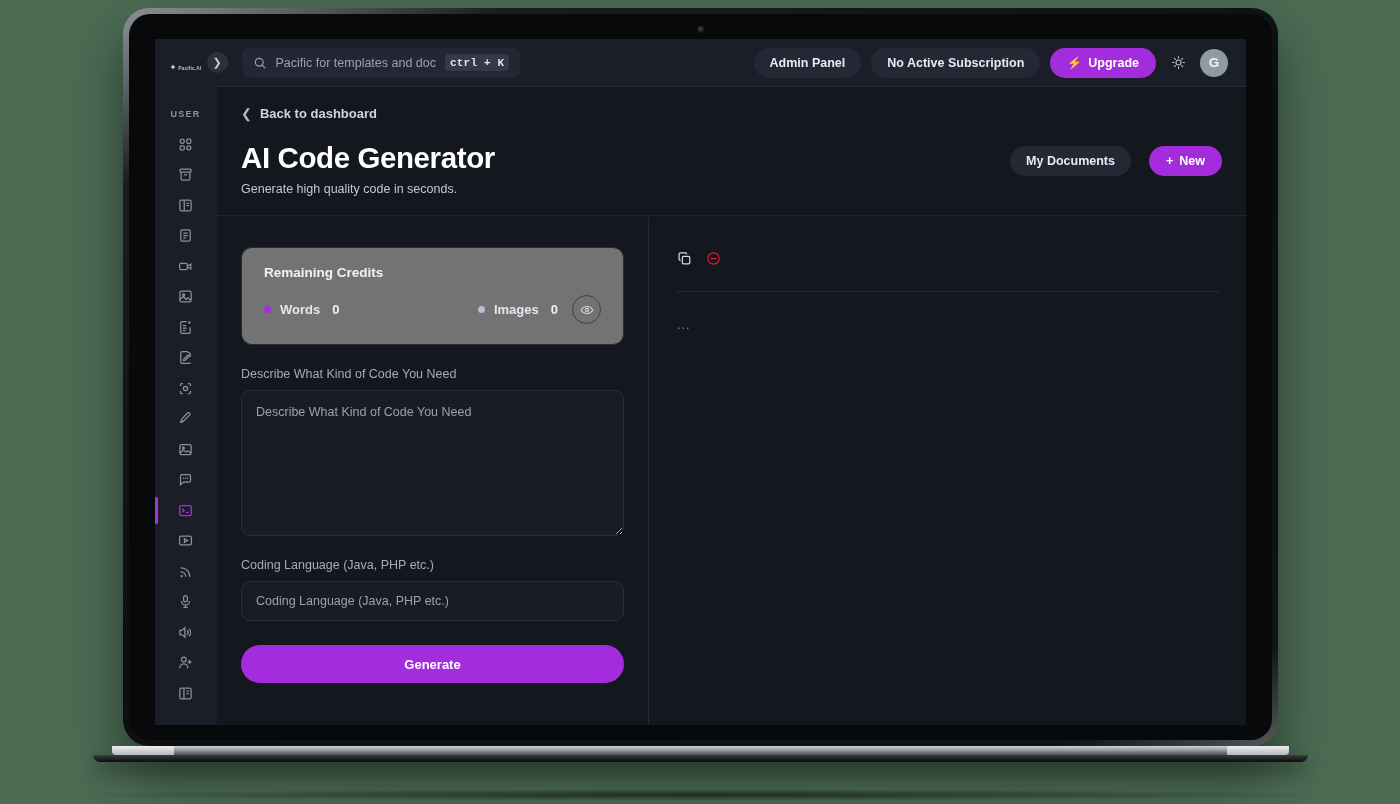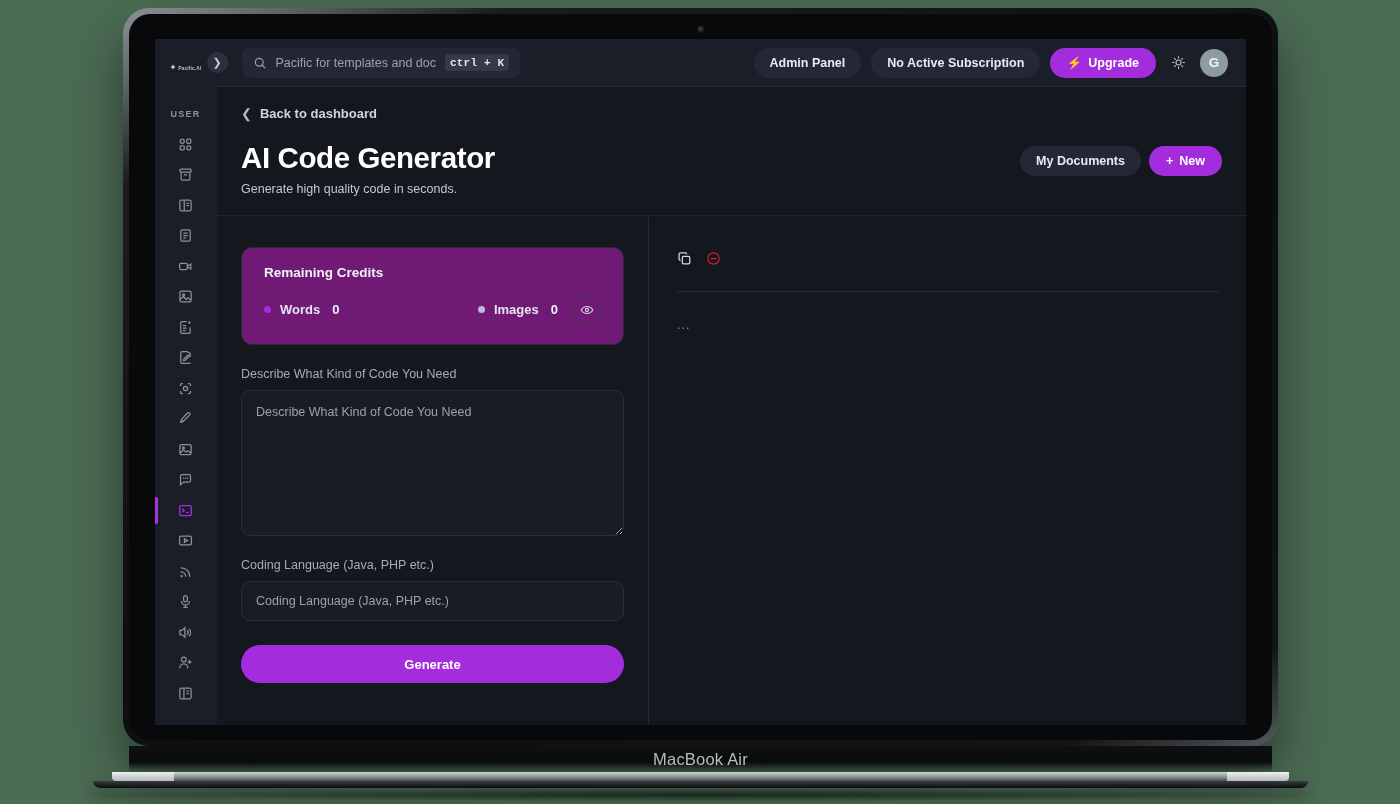--- a/index.html
+++ b/index.html
@@ -260,35 +260,35 @@
     font-size: 29.5px;
     font-weight: bold;
     letter-spacing: -.4px;
     line-height: 1.06;
   }
   #page-sub {
     color: #c3c8d2;
     font-size: 12.5px;
     margin-top: 9px;
   }
-  #head-actions { margin-left: auto; display: flex; align-items:center; gap: 8px; padding-top: 4px; }
+  #head-actions { margin-left: auto; display: flex; align-items:center; gap: 18px; padding-top: 4px; }
 
   
   #content { flex: 1; display: flex; min-height: 0; }
   #left-pane {
     width: 432px;
     flex-shrink: 0;
     padding: 30px 24px 0 24px;
     border-right: 1px solid #232731;
   }
   #right-pane { flex: 1; padding: 30px 26px 0 28px; min-width: 0; }
 
   
   #credits-card {
-    background: #701a75;
+    background: #737373;
     border: 1px solid #272b36;
     border-radius: 11px;
     padding: 17px 22px 20px 22px;
   }
   #credits-title { color: #f0f2f6; font-size: 13.5px; font-weight: bold; }
   #credits-row {
     display: flex; align-items: center;
     margin-top: 15px;
   }
   .credit {
@@ -644,18 +644,17 @@
               </div>
 
             </section>
           </div>
         </div>
       </div>
     </div>
   </div>
 
   <div id="base">
-    <div id="chin">MacBook Air</div>
     <div id="hinge"></div>
     <div id="foot"></div>
   </div>
   <div id="shadowbar"></div>
 </div>
 
 </body></html>

